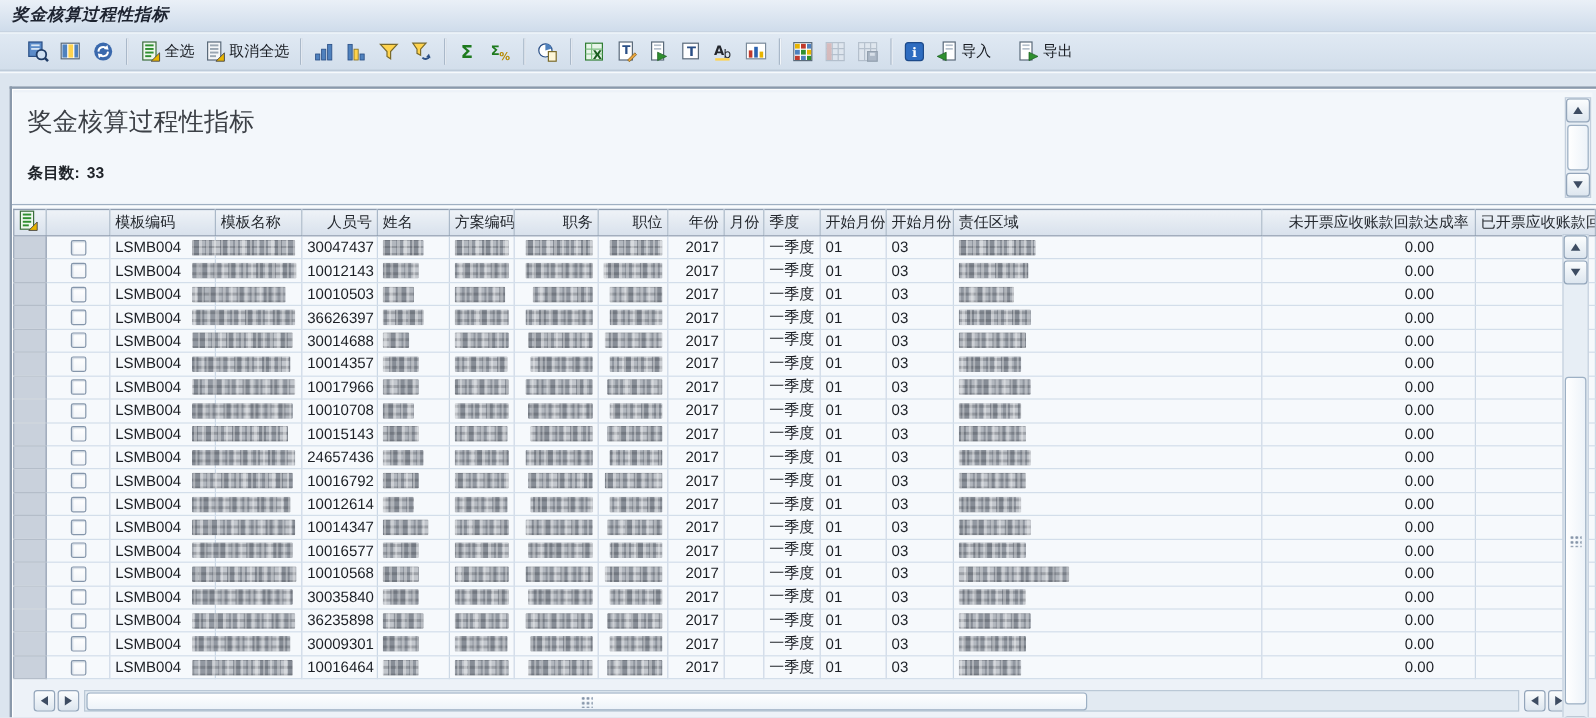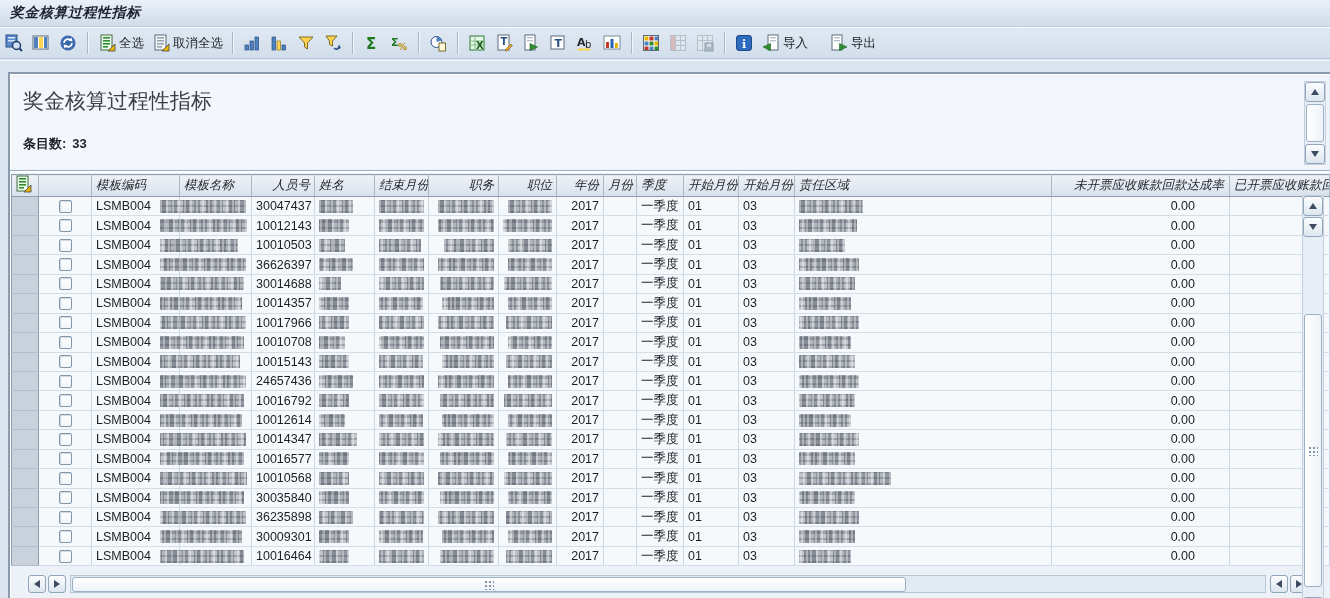--- a/index.html
+++ b/index.html
@@ -7,21 +7,21 @@
 
   
   .titlebar{position:absolute;left:0;top:0;width:100%;height:27px;
     background:linear-gradient(#eaf0f7,#cfdceb);border-bottom:1px solid #c2cfde;
     display:flex;align-items:center;padding-left:10px;box-sizing:border-box;}
   .titlebar .wtitle{font-size:14px;font-weight:bold;font-style:italic;color:#1d2330;letter-spacing:.5px;}
 
   
   .toolbar{position:absolute;left:0;top:27px;width:100%;height:32px;
     background:linear-gradient(#e0e9f3,#d2deeb);border-top:1px solid #f4f8fc;border-bottom:1px solid #b7c5d5;
-    display:flex;align-items:center;padding-left:2px;box-sizing:border-box;}
+    display:flex;align-items:center;padding-left:20px;box-sizing:border-box;}
   .tbtn{display:flex;align-items:center;height:24px;padding:0 2px;border-radius:3px;margin-right:3px;cursor:default;}
   .tbtn .ticon{width:20px;height:20px;display:flex;align-items:center;justify-content:center;}
   .tbtn .tlabel{font-size:12.5px;color:#181c22;margin-left:2px;white-space:nowrap;}
   .tbtn.dis{opacity:.55;}
   .tsep{width:1px;height:22px;background:#a9b8c9;border-right:1px solid #f2f6fa;margin:0 6px 0 4px;}
 
   
   .panel{position:absolute;left:8px;top:72px;width:1322px;height:526px;background:#edf2f8;
     border-left:2px solid #8a99ab;border-top:2px solid #8a99ab;box-sizing:border-box;
     box-shadow:inset 1px 1px 0 #ffffff;}
@@ -46,21 +46,21 @@
     background:linear-gradient(90deg,#ffffff,#edf3f9);display:flex;align-items:center;justify-content:center;box-sizing:border-box;}
   .hthumb{position:absolute;top:1px;height:15px;border:1px solid #9db0c4;border-radius:3px;
     background:linear-gradient(#ffffff,#edf3f9);display:flex;align-items:center;justify-content:center;box-sizing:border-box;}
   .grip{width:10px;height:10px;background-image:radial-gradient(circle,#8494a8 1px,rgba(0,0,0,0) 1.3px);background-size:4px 4px;}
   .hscroll-track{position:absolute;background:#e2eaf2;border:1px solid #bac8d6;box-sizing:border-box;}
 
   
   table.alv{position:absolute;left:1px;top:100px;border-collapse:collapse;table-layout:fixed;width:1318px;
     background:#f6f9fc;border:1px solid #8e9cae;}
   .alv th{height:20px;background:linear-gradient(#eef2f7,#d8e1ec);border-right:1px solid #aab8c8;border-bottom:1px solid #8e9cae;
-    font-size:12.5px;font-weight:normal;color:#24282e;padding:0 4px;white-space:nowrap;overflow:hidden;box-sizing:border-box;font-style:italic;}
+    font-size:12.5px;font-weight:normal;color:#24282e;padding:0 4px;white-space:nowrap;overflow:hidden;box-sizing:border-box;}
   .alv td{height:19.45px;border-right:1px solid #ccd8e5;border-bottom:1px solid #d3deea;font-size:12.5px;color:#1b1e24;
     padding:0 4px;white-space:nowrap;overflow:hidden;box-sizing:border-box;background:#f6f9fc;}
   .alv .al{text-align:left;} .alv .ar{text-align:right;}
   .alv td.selcell{background:#c9d1dc;border-right:1px solid #8e9cae;border-bottom:1px solid #b4bdc9;}
   .alv th.selhead{padding:0 2px;}
   .alv td.c-rate{padding-right:34px;}
   .alv th.h-rate{padding-right:5px;}
   .alv td.c-template_name{overflow:visible;}
   .blur{height:13px;border-radius:1px;background-color:#9aa0a8;
     background-image:
@@ -388,21 +388,21 @@
                   <rect x="5" y="6" width="7" height="1.6" fill="#2f8f2f"></rect>
                   <rect x="5" y="9" width="7" height="1.6" fill="#2f8f2f"></rect>
                   <rect x="5" y="12" width="5" height="1.6" fill="#2f8f2f"></rect>
                   <polygon points="10,17 17,17 17,10" fill="#e8b400" stroke="#4a4a4a" stroke-width="0.8"></polygon>
                 </svg></span></th>
             <th class="h-checkbox al"></th>
             <th class="h-template_code al">模板编码</th>
             <th class="h-template_name al">模板名称</th>
             <th class="h-personnel_no ar">人员号</th>
             <th class="h-name al">姓名</th>
-            <th class="h-scheme_code al">结束月份</th>
+            <th class="h-scheme_code al">方案编码</th>
             <th class="h-duty ar">职务</th>
             <th class="h-position ar">职位</th>
             <th class="h-year ar">年份</th>
             <th class="h-month al">月份</th>
             <th class="h-quarter al">季度</th>
             <th class="h-start_month al">开始月份</th>
             <th class="h-end_month al">开始月份</th>
             <th class="h-area al">责任区域</th>
             <th class="h-rate ar">未开票应收账款回款达成率</th>
             <th class="h-invoiced al">已开票应收账款回款</th>

